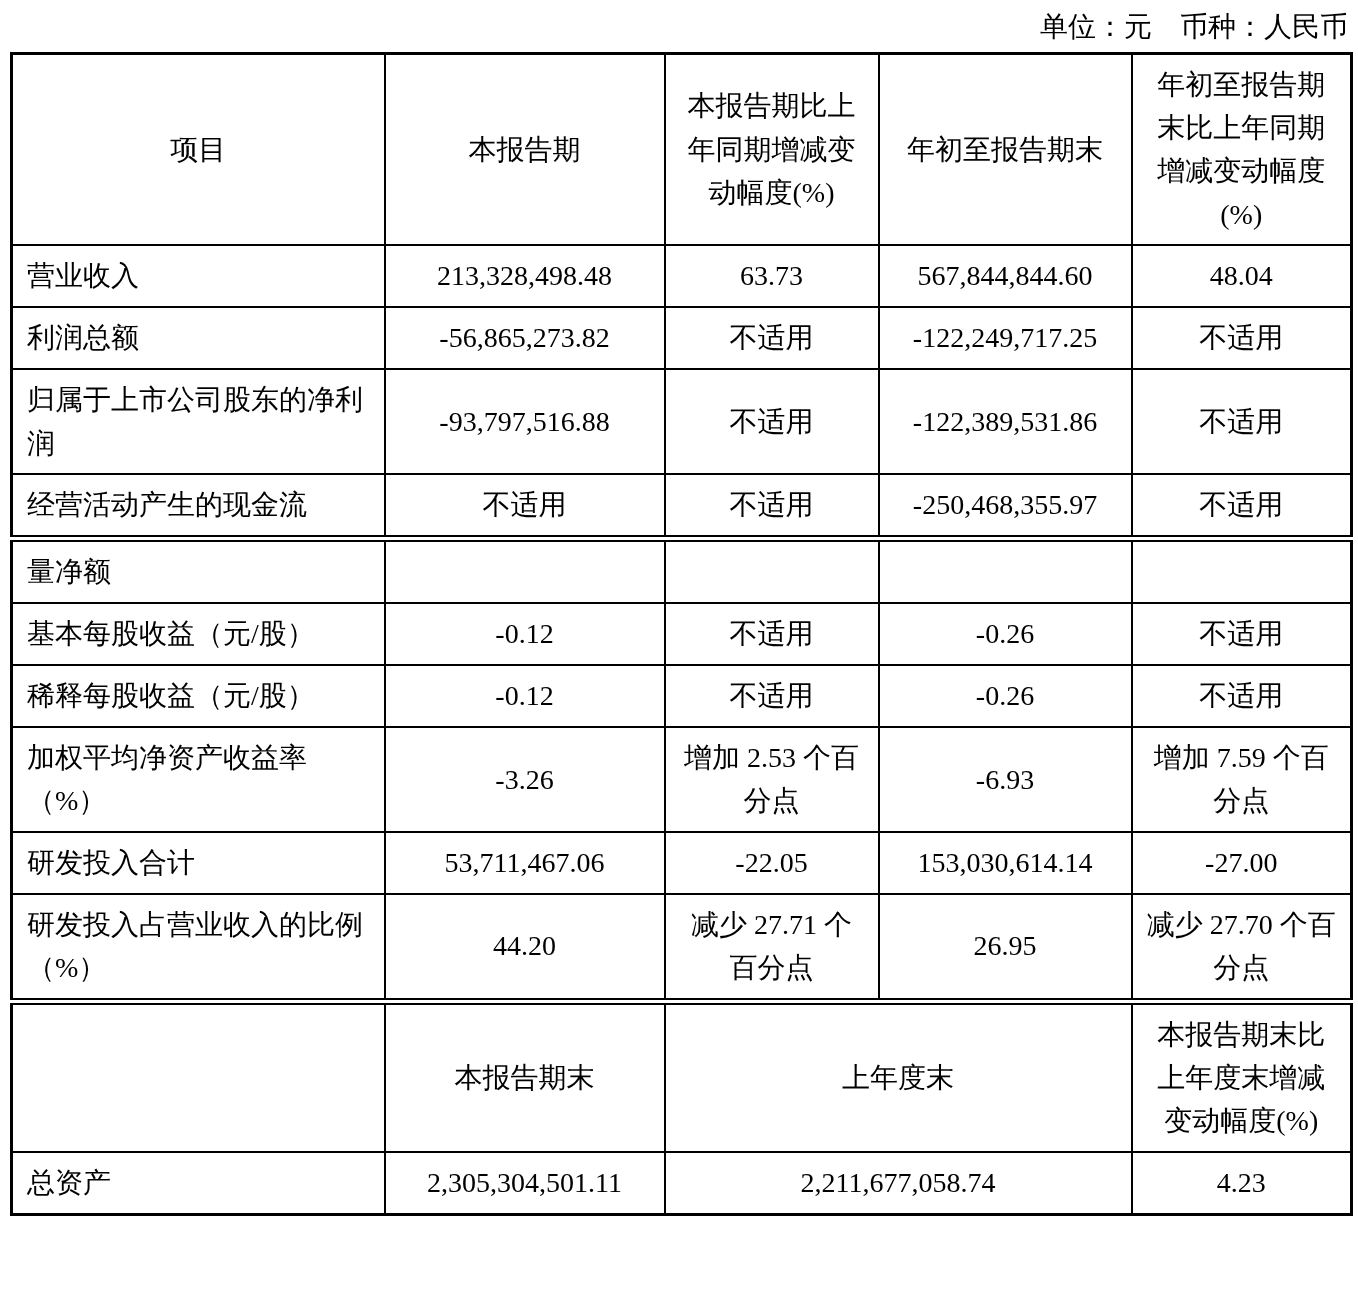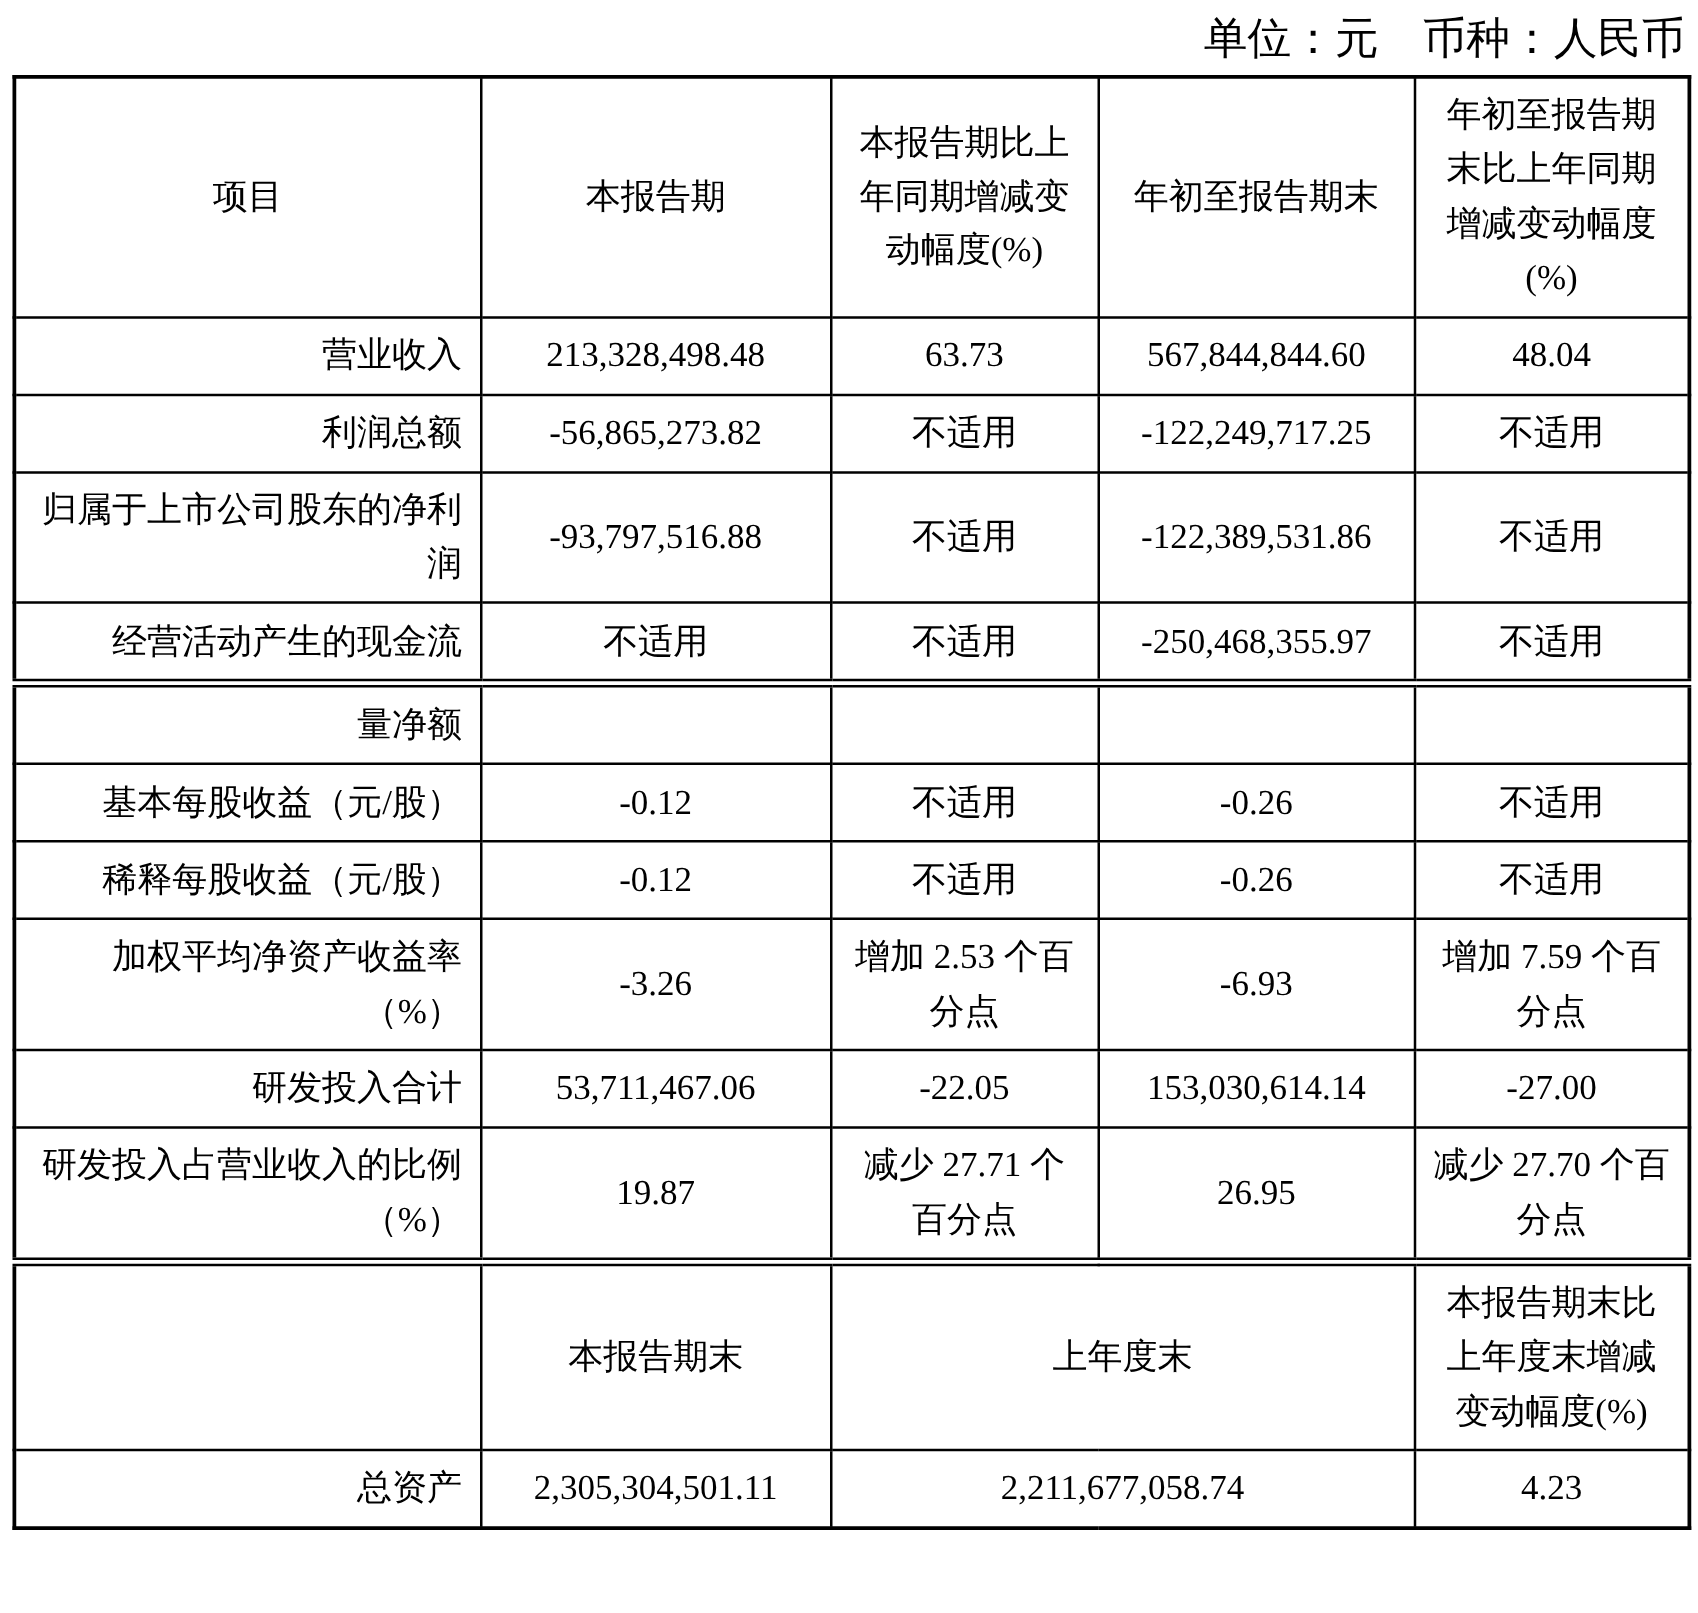--- a/index.html
+++ b/index.html
@@ -12,21 +12,21 @@
     font-family: "Liberation Serif", "DejaVu Serif", serif;
     color: #000000;
   }
   .page {
     width: 1358px;
     box-sizing: border-box;
     padding: 6px 8px 4px 10px;
   }
   .unit-line {
     text-align: right;
-    font-size: 35px;
+    font-size: 28px;
     line-height: 1.2;
     padding: 4px 2px 8px 0;
     white-space: pre;
   }
   table.fin-table {
     border-collapse: collapse;
     table-layout: fixed;
     width: 1340px;
     border: 3px solid #000;
   }
@@ -39,21 +39,21 @@
     vertical-align: middle;
     word-break: break-all;
     overflow-wrap: anywhere;
   }
   th.col-header {
     text-align: center;
     height: 170px;
     padding: 6px 10px;
   }
   td.label-cell {
-    text-align: right;
+    text-align: left;
   }
   td.value-cell {
     text-align: center;
   }
   td.center-cell {
     text-align: center;
   }
   tr.pbreak td {
     border-top: 7px double #000;
   }
@@ -144,21 +144,21 @@
         </tr>
         <tr class="datarow">
           <td class="label-cell">研发投入合计</td>
           <td class="value-cell">53,711,467.06</td>
           <td class="value-cell">-22.05</td>
           <td class="value-cell">153,030,614.14</td>
           <td class="value-cell">-27.00</td>
         </tr>
         <tr class="datarow">
           <td class="label-cell">研发投入占营业收入的比例（%）</td>
-          <td class="value-cell">19.87</td>
+          <td class="value-cell">44.20</td>
           <td class="value-cell">减少 27.71 个百分点</td>
           <td class="value-cell">26.95</td>
           <td class="value-cell">减少 27.70 个百分点</td>
         </tr>
         <tr class="h2row pbreak">
           <td class="label-cell"></td>
           <td class="center-cell">本报告期末</td>
           <td class="center-cell" colspan="2">上年度末</td>
           <td class="center-cell">本报告期末比上年度末增减变动幅度(%)</td>
         </tr>

